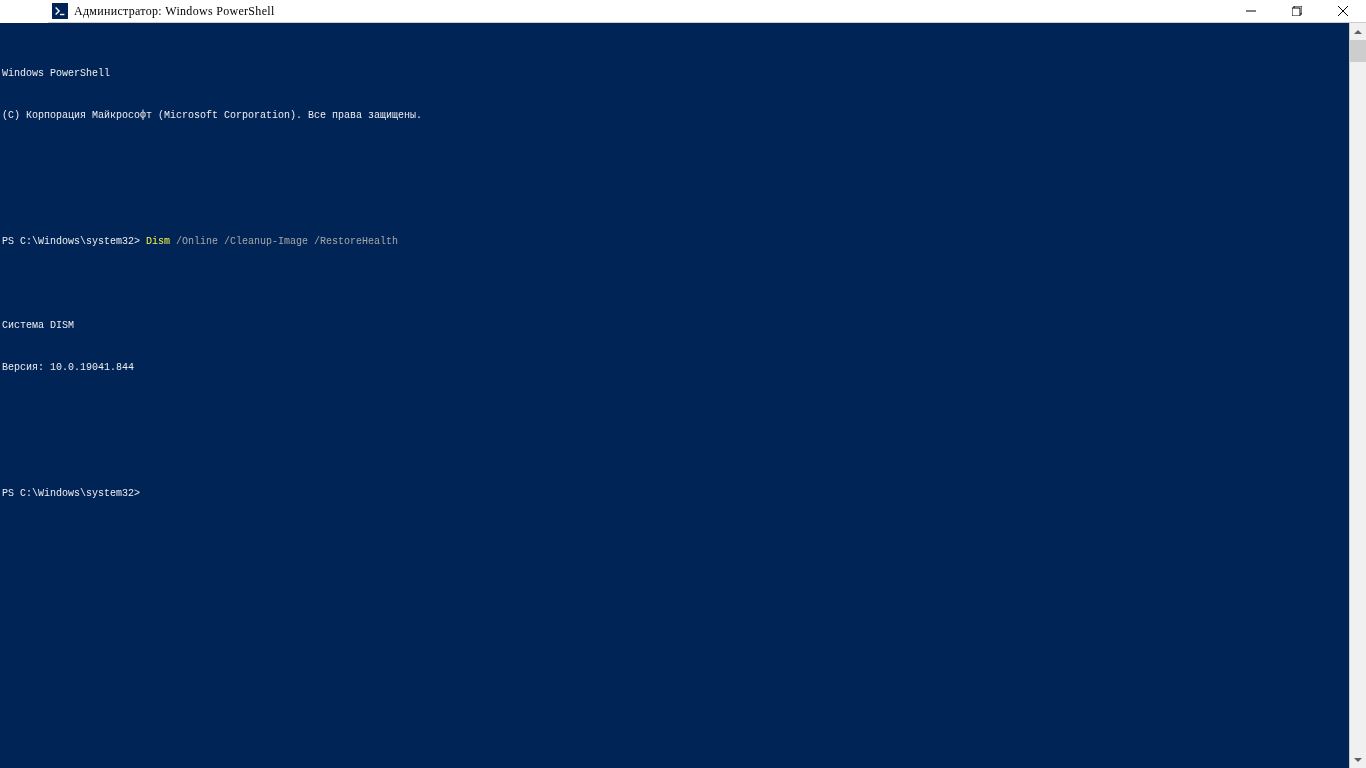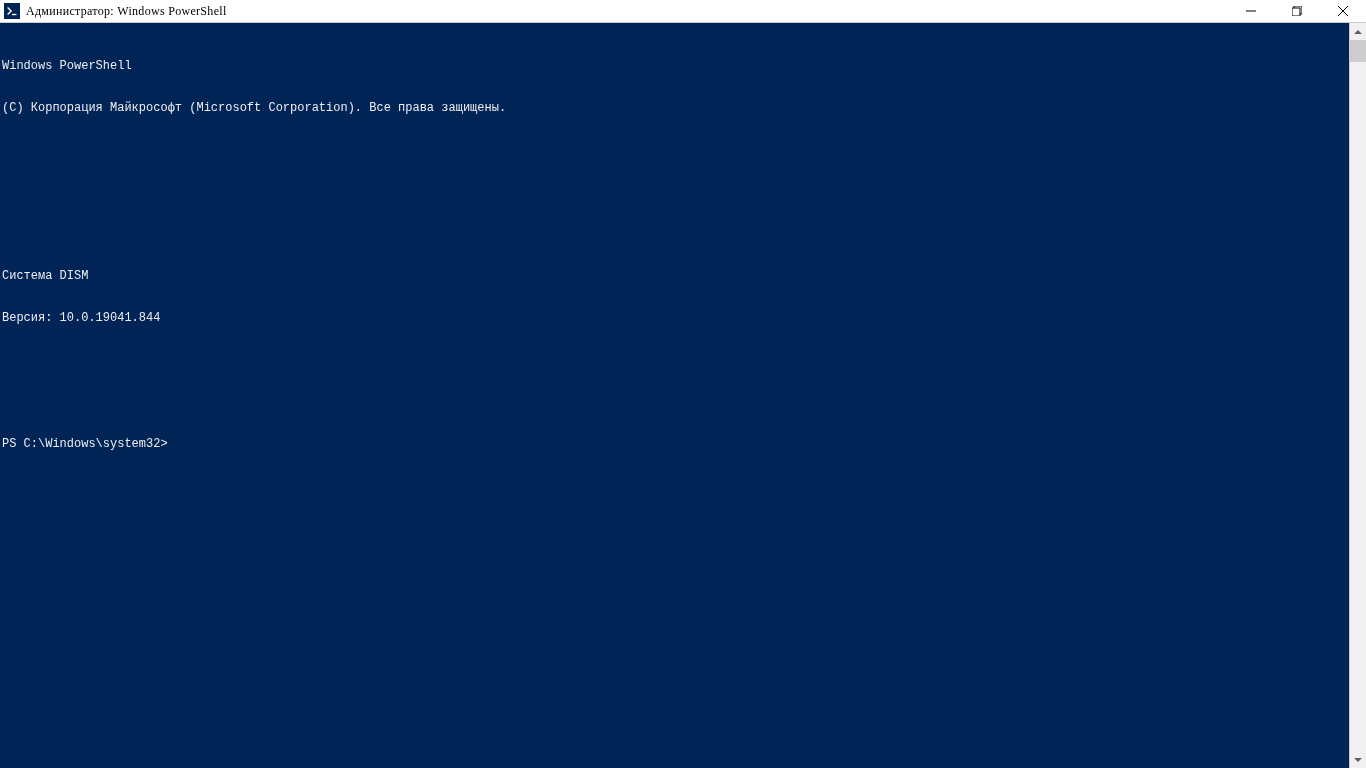--- a/index.html
+++ b/index.html
@@ -16,20 +16,21 @@
     display: flex;
     flex-direction: column;
   }
   .titlebar {
     height: 23px;
     background: #ffffff;
     display: flex;
     align-items: center;
     border-bottom: 1px solid #cccccc;
     flex: 0 0 auto;
+    margin-left: 48px;
   }
   .titlebar-icon {
     width: 16px;
     height: 16px;
     margin-left: 4px;
     margin-right: 6px;
     background: #012456;
     display: flex;
     align-items: center;
     justify-content: center;
@@ -64,23 +65,23 @@
   .terminal-area {
     flex: 1;
     display: flex;
     overflow: hidden;
   }
   .terminal {
     flex: 1;
     background: #012456;
     color: #eeedf0;
     font-family: Consolas, "Courier New", monospace;
-    font-size: 12px;
+    font-size: 10px;
     line-height: 14px;
-    padding: 8px 0 0 2px;
+    padding: 16px 0 0 2px;
     white-space: pre;
     overflow: hidden;
   }
   .terminal .line {
     height: 14px;
   }
   .cmd-yellow {
     color: #f5f543;
   }
   .cmd-gray {
@@ -153,20 +154,21 @@
     </div>
   </div>
 </div>
 
 <div class="terminal-area">
   <div class="terminal">
     <div class="line">Windows PowerShell</div>
     <div class="line">(C) Корпорация Майкрософт (Microsoft Corporation). Все права защищены.</div>
     <div class="line"></div>
     <div class="line"></div>
+    <div class="line"><span>PS C:\Windows\system32&gt; </span><span class="cmd-yellow">Dism</span><span class="cmd-gray"> /Online /Cleanup-Image /RestoreHealth</span></div>
     <div class="line"></div>
     <div class="line">Cистема DISM</div>
     <div class="line">Версия: 10.0.19041.844</div>
     <div class="line"></div>
     <div class="line"></div>
     <div class="line"><span>PS C:\Windows\system32&gt; </span></div>
   </div>
 
   <div class="scrollbar">
     <div class="scroll-btn">

